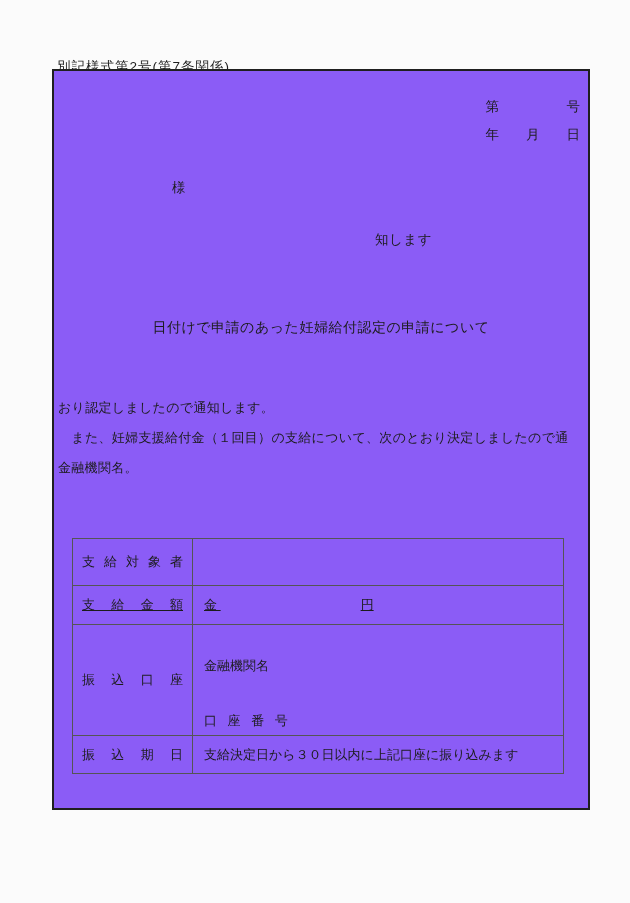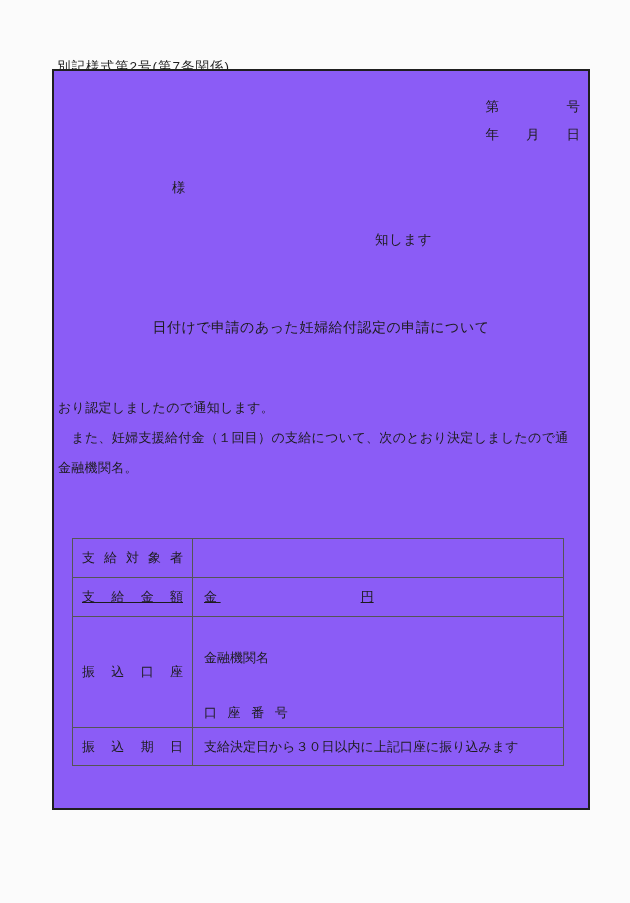--- a/index.html
+++ b/index.html
@@ -92,21 +92,21 @@
     padding: 0 9px;
     text-align: justify;
     text-align-last: justify;
     white-space: normal;
   }
   .value-cell {
     width: 348px;
     padding: 0 11px;
   }
   .row-cat    { height: 42px; }
-  .row-target { height: 39px; }
+  .row-target { height: 47px; }
   .row-amount { height: 39px; text-decoration: underline; }
   .row-acct   { height: 70px; }
   .row-due    { height: 38px; }
   .amount-suffix { margin-left: 140px; }
   .acct-line { line-height: 29px; margin-top: 26px; }
   .spaced { word-spacing: 7px; }
 </style>
 </head>
 <body>
 

